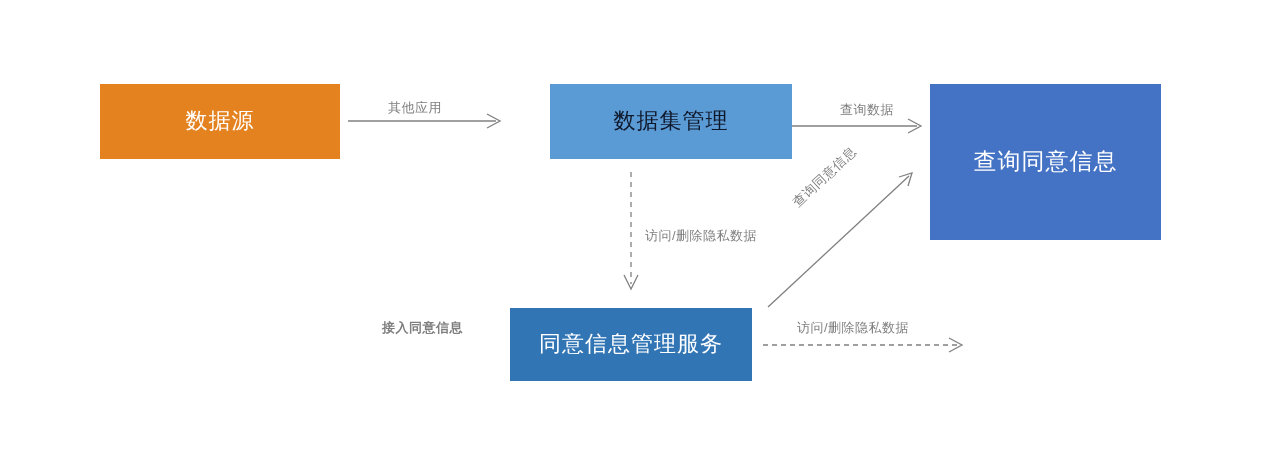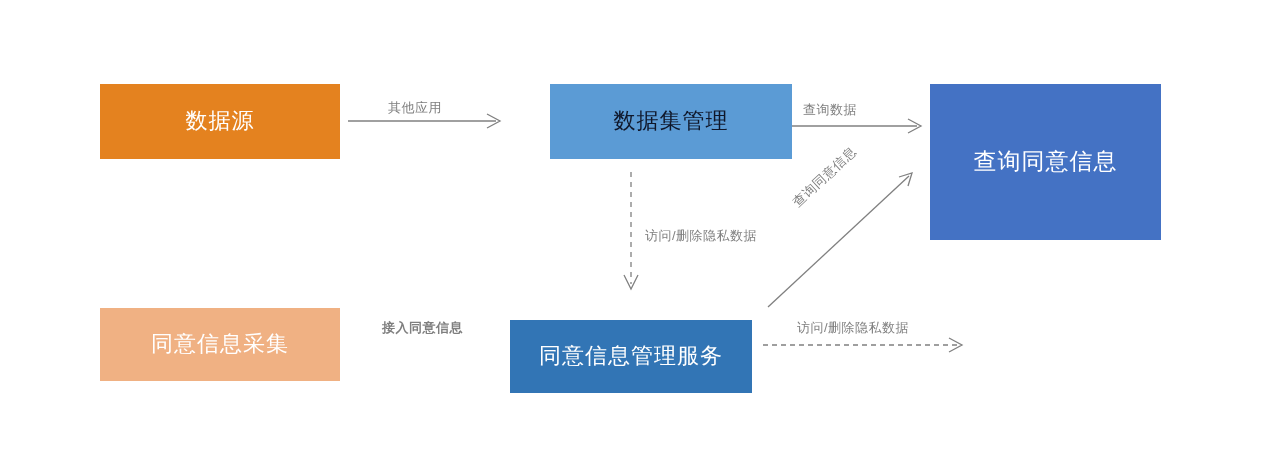--- a/index.html
+++ b/index.html
@@ -55,40 +55,39 @@
     left: 100px; top: 308px; width: 240px; height: 73px;
     background: #F0B183;
     color: #ffffff;
     font-size: 22px;
   }
   #node-consent-service {
     left: 510px; top: 308px; width: 242px; height: 73px;
     background: #3275B5;
     color: #ffffff;
     font-size: 22px;
-    margin-top: 12px;
   }
   #node-other-app {
     left: 971px; top: 318px; width: 158px; height: 53px;
     background: #ffffff;
     border: 3px dashed #FAB514;
     color: #595959;
     font-size: 18px;
   }
 
   
   .edge-label {
     position: absolute;
     color: #7F7F7F;
     font-size: 13px;
     white-space: nowrap;
     letter-spacing: 0.5px;
   }
   #label-ingest-data   { left: 388px; top: 99px; }
-  #label-query-data    { left: 803px; top: 101px; }
+  #label-query-data    { left: 840px; top: 101px; }
   #label-ingest-consent{ left: 382px; top: 319px; font-weight: bold; }
   #label-access-delete-bottom { left: 797px; top: 319px; }
   #label-access-delete-vert {
     left: 645px; top: 227px;
   }
   #label-query-consent {
     left: 789px; top: 198px;
     transform: rotate(-43deg);
     transform-origin: left top;
   }
@@ -139,23 +138,20 @@
   </div>
 
   <div class="node" id="node-dataset-mgmt">
     <span class="node-label">数据集管理</span>
   </div>
 
   <div class="node" id="node-data-app-system">
     <span class="node-label">查询同意信息</span>
   </div>
 
-  <div class="node" id="node-consent-collect">
-    <span class="node-label">同意信息采集</span>
-  </div>
 
   <div class="node" id="node-consent-service">
     <span class="node-label">同意信息管理服务</span>
   </div>
 
 
   <div class="edge-label" id="label-ingest-data">其他应用</div>
 
   <div class="edge-label" id="label-query-data">查询数据</div>
 

